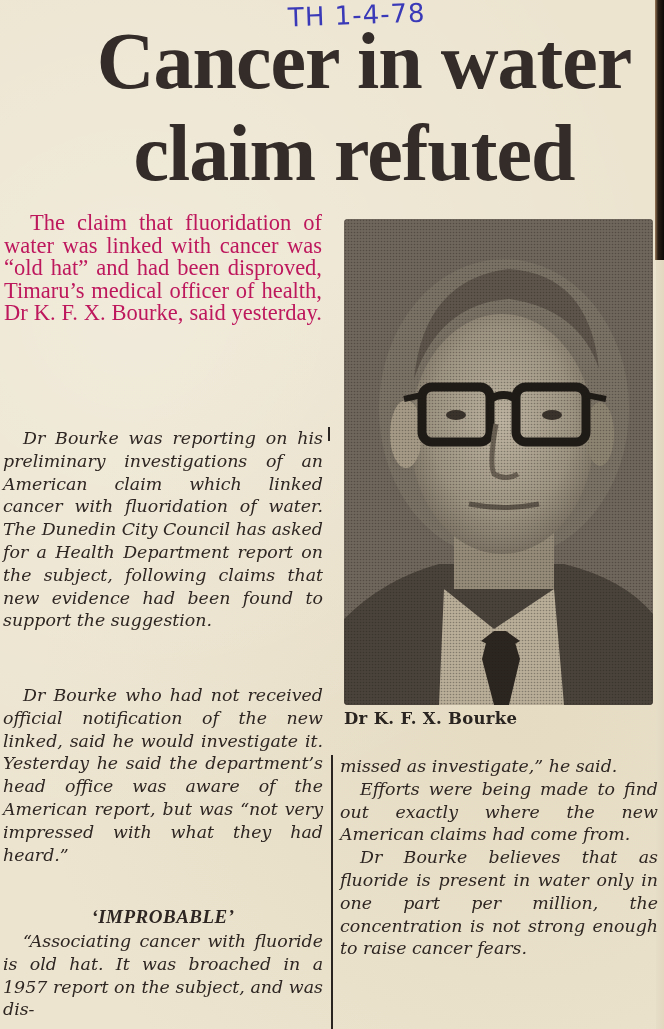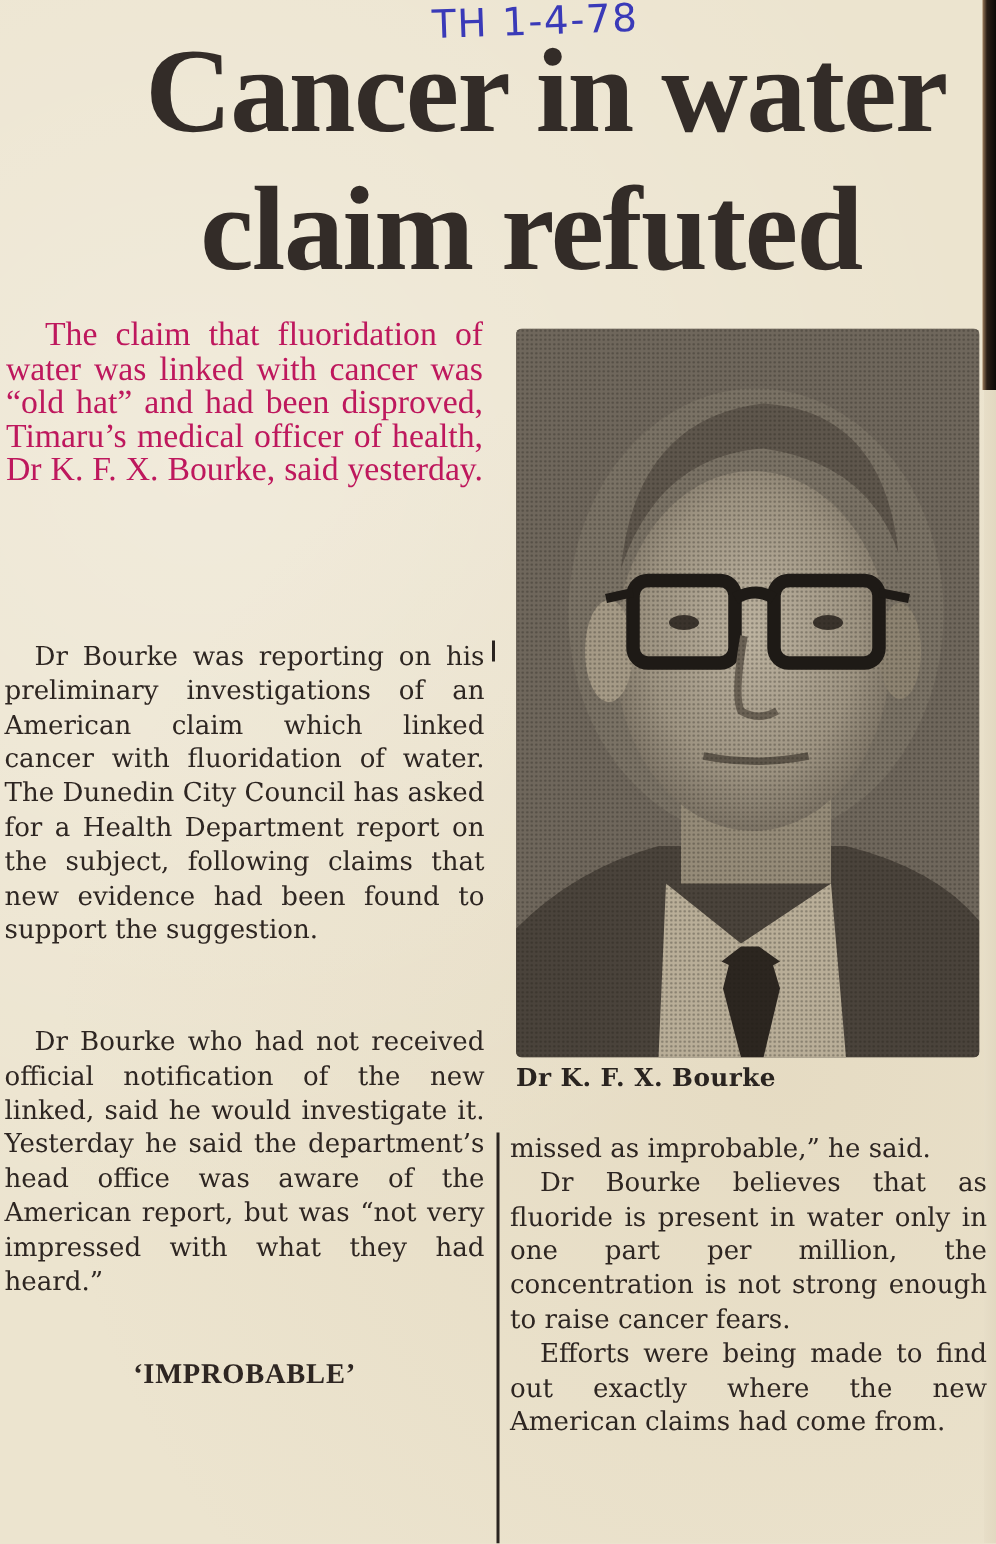--- a/index.html
+++ b/index.html
@@ -41,21 +41,21 @@
     text-align: justify; text-align-last: justify;
   }
   .col p { margin: 0; }
   .lede {
     left: 4px; top: 212px; width: 318px;
     font-size: 22.5px; line-height: 22.6px; color: #be185d;
   }
   .lede p { text-indent: 26px; }
   .body {
     font-family: "DejaVu Serif", serif; font-size: 17.4px; line-height: 22.8px;
-    color: #2e2622; word-spacing: 0px;
+    color: #2e2622; word-spacing: 0px; font-style: italic;
   }
   .body p.ind { text-indent: 20px; }
   .body p.last { text-align-last: left; }
   .c1a { left: 3px; top: 427px; width: 320px; }
   .c1b { left: 3px; top: 684px; width: 320px; }
   .c1c { left: 3px; top: 905px; width: 320px; }
   .subhead {
     text-align: center; text-align-last: center; font-weight: bold;
     font-family: "Liberation Serif", serif; font-size: 19px; line-height: 24px;
     letter-spacing: 0.5px; margin-bottom: 1px !important;
@@ -102,20 +102,21 @@
 <div class="col body c1a">
   <p class="ind last">Dr Bourke was reporting on his preliminary investigations of an American claim which linked cancer with fluoridation of water. The Dunedin City Council has asked for a Health Department report on the subject, following claims that new evidence had been found to support the suggestion.</p>
 </div>
 
 <div class="col body c1b">
   <p class="ind last">Dr Bourke who had not received official notification of the new linked, said he would investigate it. Yesterday he said the department’s head office was aware of the American report, but was “not very impressed with what they had heard.”</p>
 </div>
 
 <div class="col body c1c">
   <p class="subhead">‘IMPROBABLE’</p>
+  <p class="ind">“Associating cancer with fluoride is old hat. It was broached in a 1957 report on the subject, and was dis-</p>
 </div>
 
 <div class="photo">
   <svg width="309" height="486" viewBox="0 0 309 486">
     <defs>
       <pattern id="dots" width="3" height="3" patternUnits="userSpaceOnUse">
         <circle cx="1.5" cy="1.5" r="0.8" fill="rgba(30,25,20,0.35)"></circle>
       </pattern>
       <radialGradient id="face" cx="50%" cy="45%" r="55%">
         <stop offset="0%" stop-color="#bdb3a0"></stop>
@@ -155,16 +156,16 @@
 
     <path d="M125 285 Q160 292 195 285" stroke="#5e564a" stroke-width="5" fill="none"></path>
     <rect width="309" height="486" fill="url(#dots)"></rect>
   </svg>
 </div>
 <div class="caption">Dr K. F. X. Bourke</div>
 
 <div class="rule"></div>
 
 <div class="col body c2">
-  <p class="last">missed as improbable,” he said.</p>
+  <p class="last">missed as investigate,” he said.</p>
+  <p class="ind last">Efforts were being made to find out exactly where the new American claims had come from.</p>
   <p class="ind last">Dr Bourke believes that as fluoride is present in water only in one part per million, the concentration is not strong enough to raise cancer fears.</p>
-  <p class="ind last">Efforts were being made to find out exactly where the new American claims had come from.</p>
 </div>
 
 </body></html>

